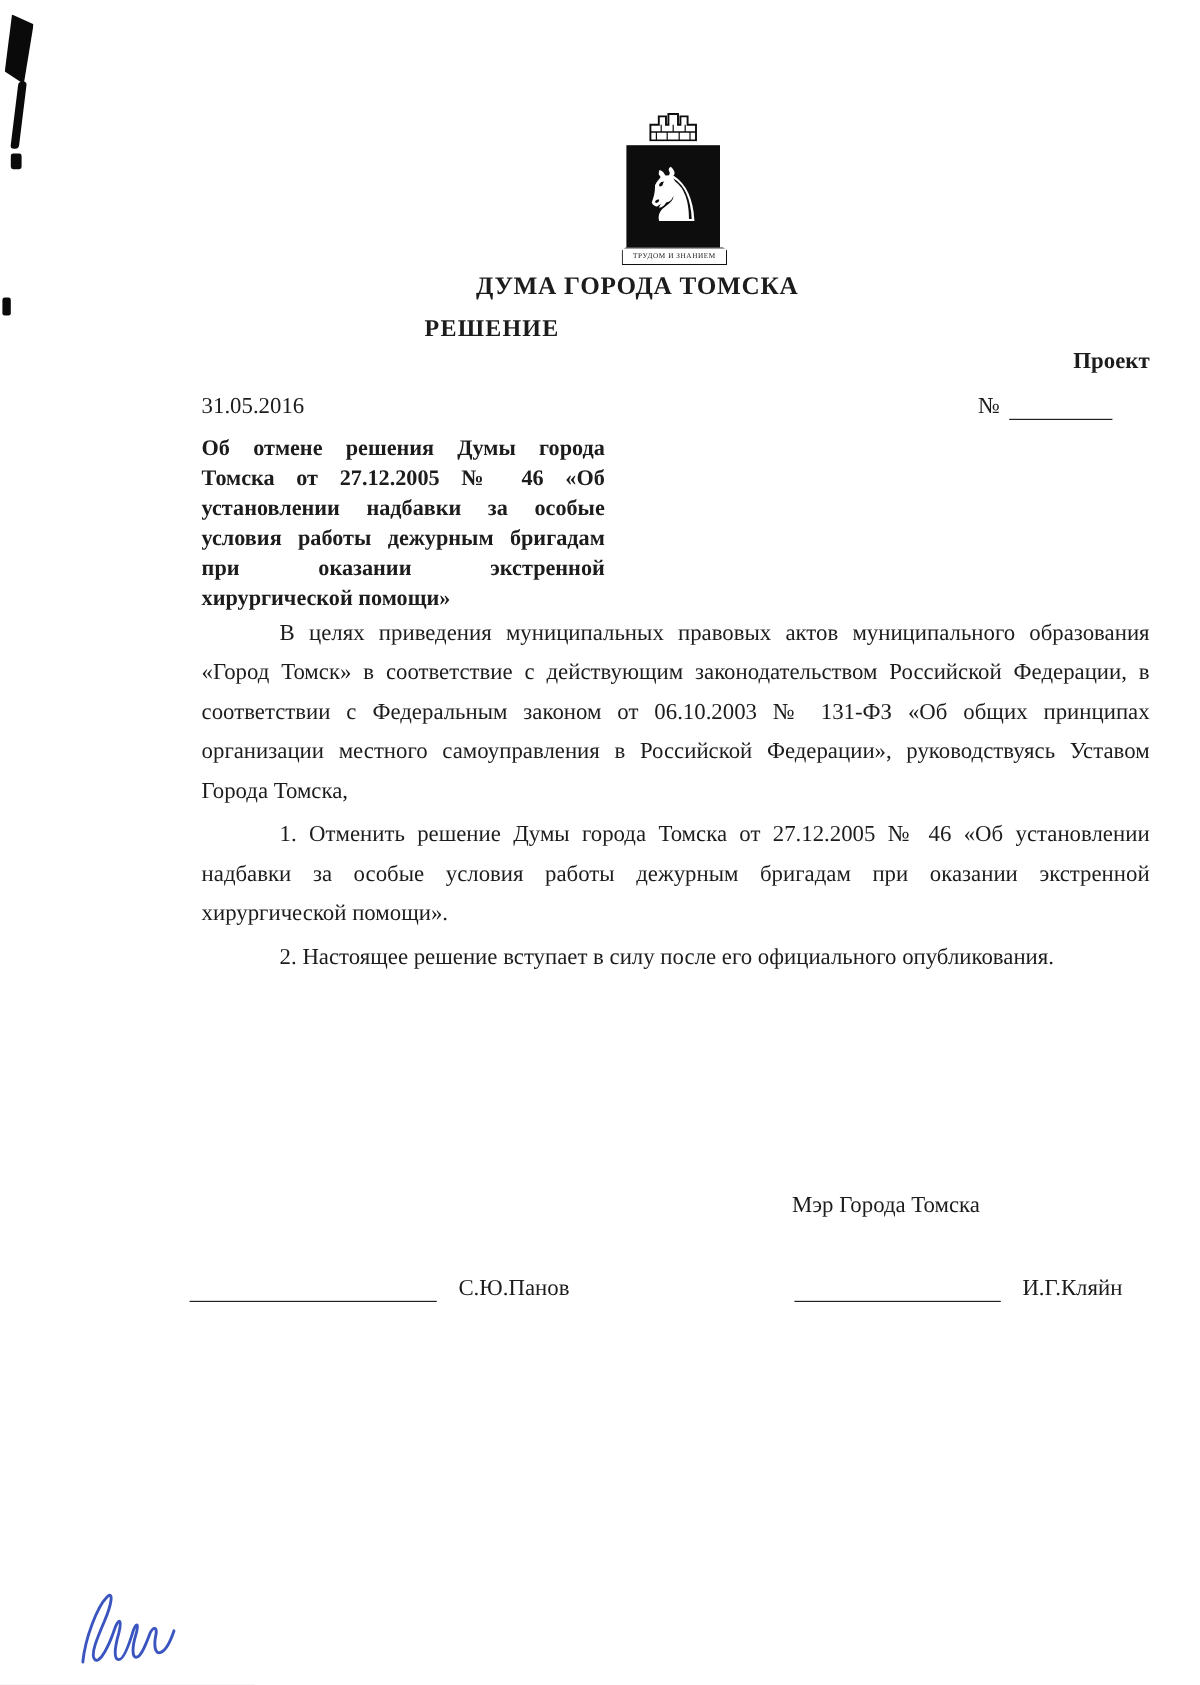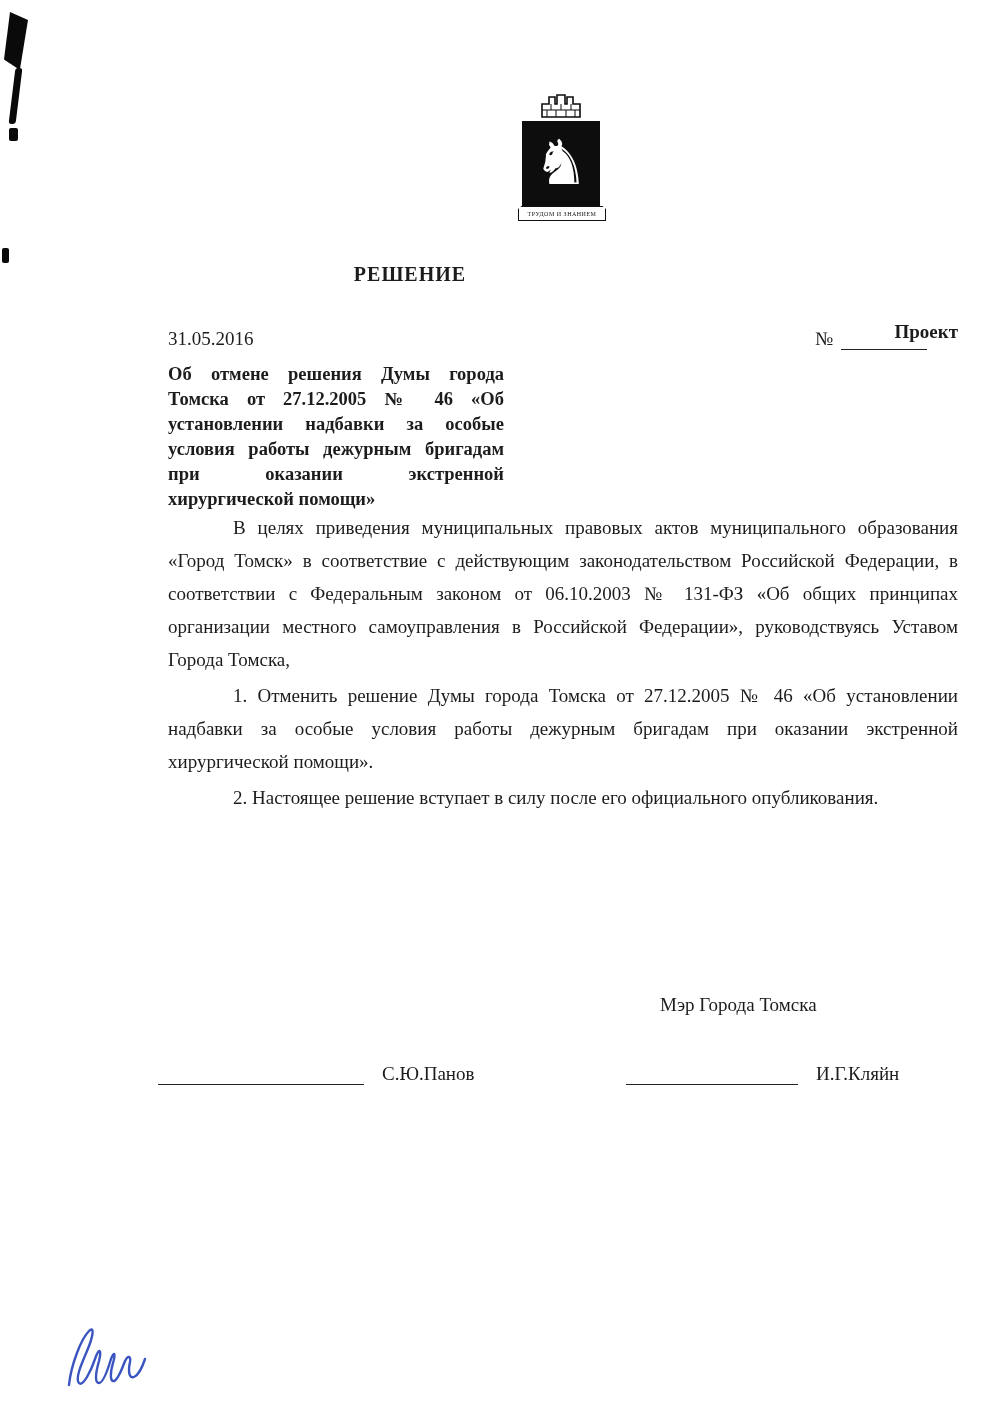--- a/index.html
+++ b/index.html
@@ -42,21 +42,21 @@
   .org{
     position:absolute;left:0;top:226px;width:1000px;
     padding-left:62px;box-sizing:border-box;
     text-align:center;font-size:21px;font-weight:bold;letter-spacing:.6px;
   }
   .doctype{
     position:absolute;left:0;top:263px;width:820px;
     box-sizing:border-box;
     text-align:center;font-size:20px;font-weight:bold;letter-spacing:1px;
   }
-  .draft{position:absolute;right:42px;top:291px;font-size:19px;font-weight:bold;margin-top:30px;}
+  .draft{position:absolute;right:42px;top:291px;font-size:19px;font-weight:bold;}
 
   .meta{position:absolute;left:168px;right:42px;top:328px;height:24px;font-size:19px;}
   .meta .date{position:absolute;left:0;top:0;}
   .meta .num{position:absolute;left:647px;top:0;}
   .numline{
     display:inline-block;width:86px;height:19px;margin-left:8px;
     border-bottom:1.6px solid #222;vertical-align:bottom;
   }
 
   .subject{
@@ -69,21 +69,21 @@
     position:absolute;left:168px;top:511px;width:790px;
     font-size:19px;line-height:33px;
   }
   .para{margin:0;text-align:justify;text-align-last:left;text-indent:65px;}
   .resolved{margin:6px 0 7px 0;text-align:center;text-indent:0;}
   .item{margin-top:3px;}
 
   .sig-left{position:absolute;left:160px;top:992px;font-size:19px;line-height:26px;}
   .sig-right{position:absolute;left:660px;top:992px;font-size:19px;line-height:26px;}
   .sigrow-left{position:absolute;left:158px;top:1062px;font-size:19px;}
-  .sigrow-right{position:absolute;left:626px;top:1062px;font-size:19px;}
+  .sigrow-right{position:absolute;left:662px;top:1062px;font-size:19px;}
   .sig-line{
     display:inline-block;height:22px;border-bottom:1.6px solid #222;vertical-align:bottom;
   }
   .sig-line.l{width:206px;}
   .sig-line.r{width:172px;}
   .sig-name{margin-left:18px;}
 
   .handsig{position:absolute;left:55px;top:1313px;}
 </style>
 </head>
@@ -109,20 +109,21 @@
       <line x1="36" y1="18" x2="36" y2="25" stroke="#0d0d0d" stroke-width="1"></line>
     </svg>
     <div class="shield">
       <span class="horse">♞</span>
     </div>
     <div class="ribbon">
       <span>ТРУДОМ И ЗНАНИЕМ</span>
     </div>
   </div>
 
+  <div class="org">ДУМА ГОРОДА ТОМСКА</div>
   <div class="doctype">РЕШЕНИЕ</div>
   <div class="draft">Проект</div>
 
   <div class="meta">
     <span class="date">31.05.2016</span>
     <span class="num">
       <span>№</span><span class="numline"></span>
     </span>
   </div>
 

